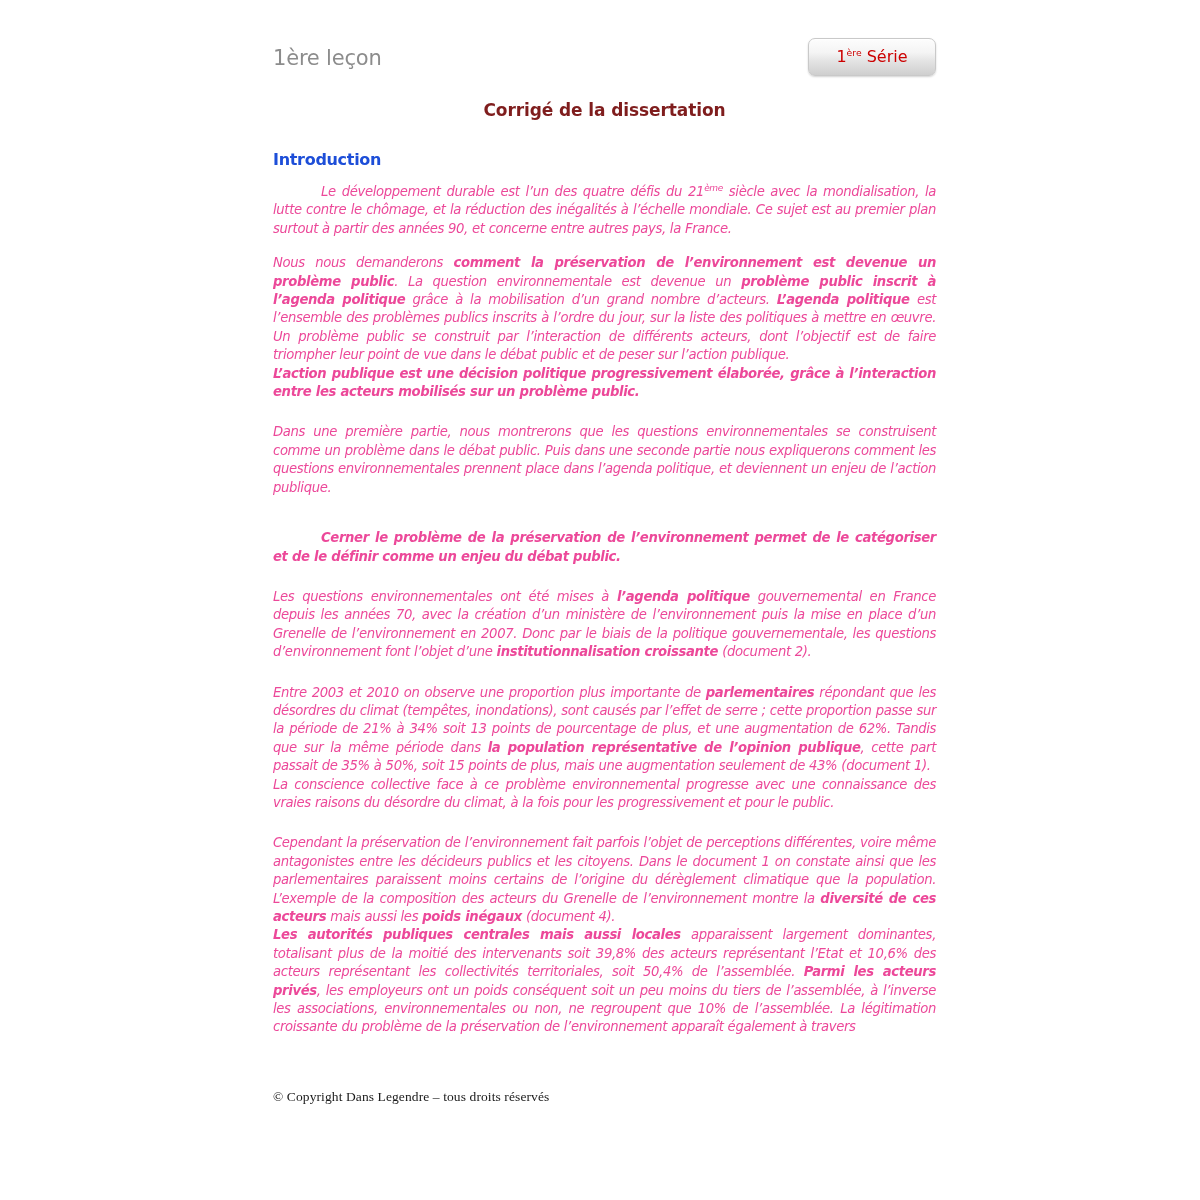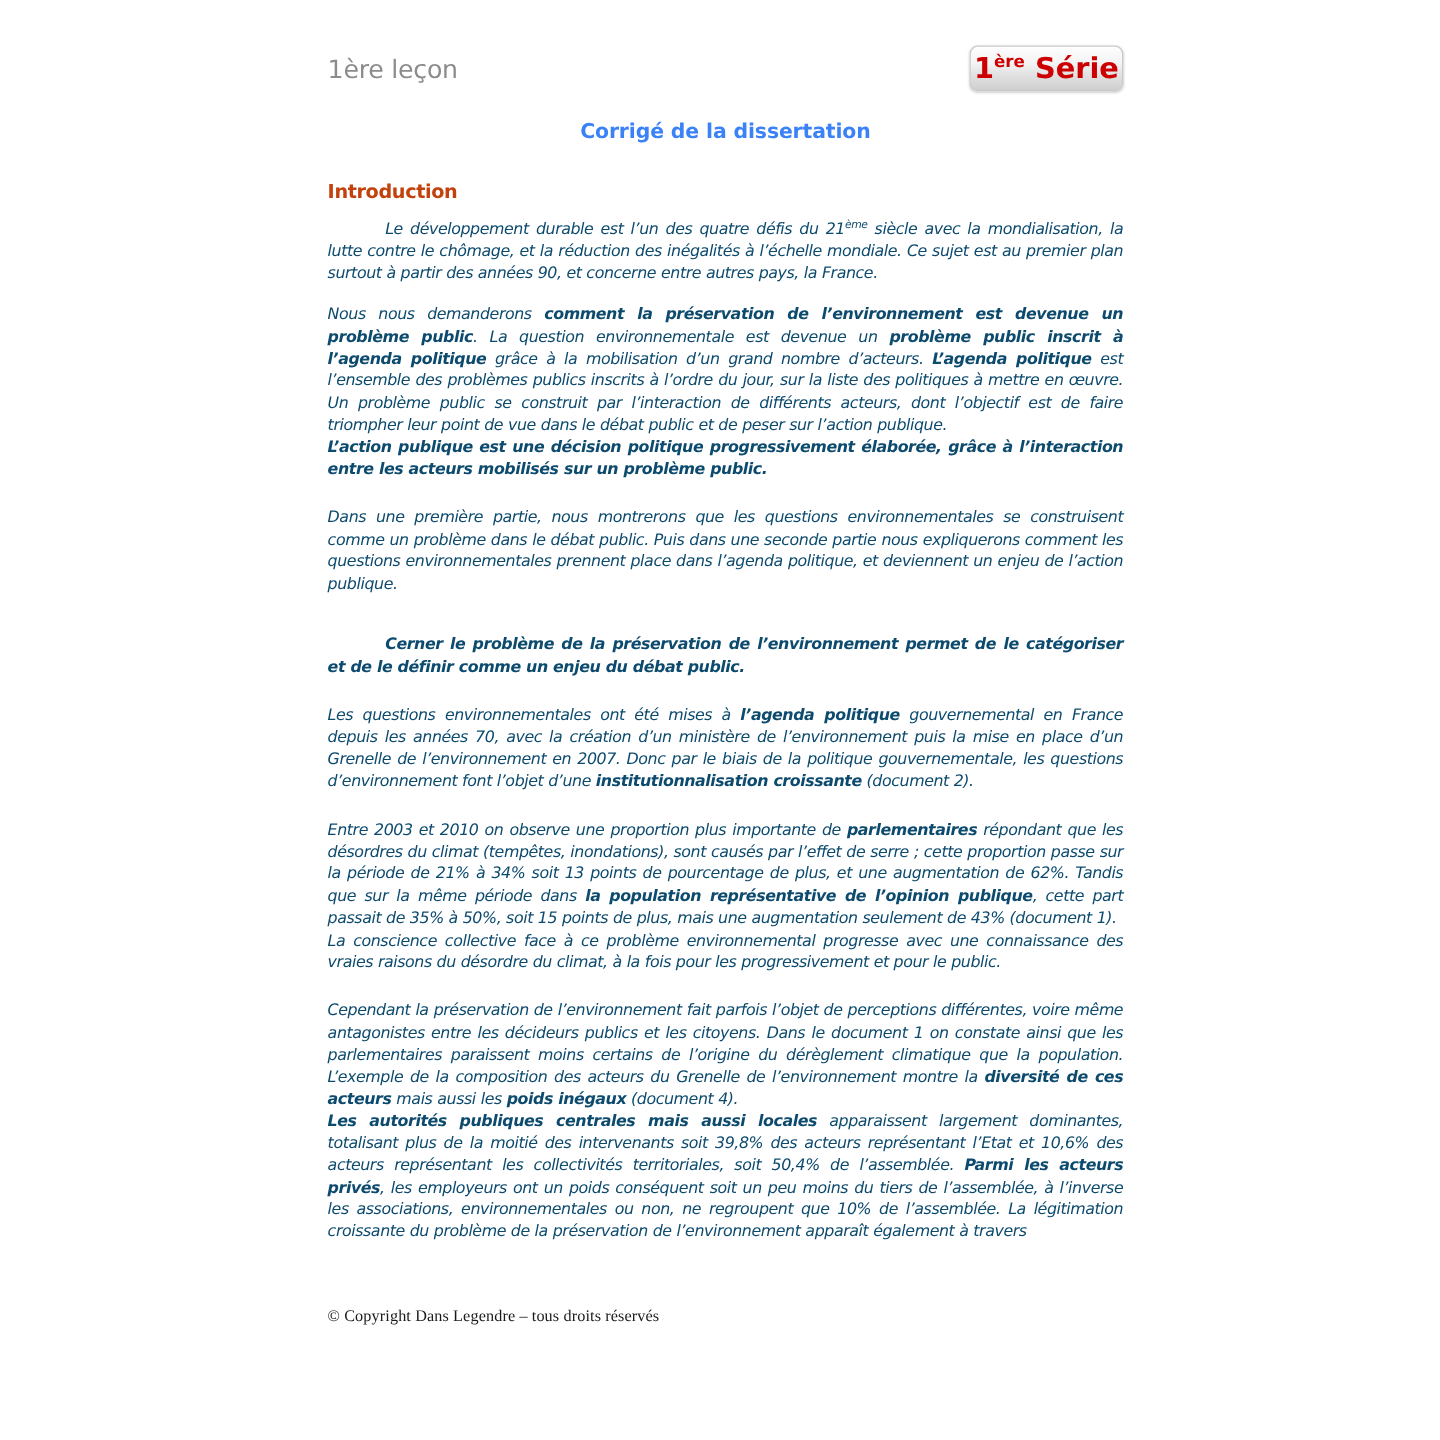--- a/index.html
+++ b/index.html
@@ -56,71 +56,71 @@
         #cfcfcf 100%);
     border: 1px solid #c9c9c9;
     box-shadow: 0 1px 2px rgba(0,0,0,0.18), inset 0 1px 0 rgba(255,255,255,0.95);
     box-sizing: border-box;
     display: flex;
     align-items: center;
     justify-content: center;
   }
   .series-badge-text {
     font-family: "DejaVu Sans", "Liberation Sans", sans-serif;
-    font-size: 24px;
-    font-weight: 700;
+    font-size: 16px;
+    font-weight: 400;
     color: #cc0000;
     line-height: 1;
     white-space: nowrap;
   }
   .series-badge-text sup {
     font-size: 0.58em;
     vertical-align: super;
     line-height: 0;
   }
 
   
   .doc-title {
     position: absolute;
     left: 273px;
     top: 100px;
     width: 663px;
     text-align: center;
     font-family: "DejaVu Sans", "Liberation Sans", sans-serif;
     font-size: 17px;
     font-weight: 700;
-    color: #3b82f6;
+    color: #7f1d1d;
     letter-spacing: -0.1px;
   }
 
   
   .content {
     position: absolute;
     left: 273px;
     top: 150px;
     width: 663px;
   }
   h2.section-heading {
     margin: 0 0 14px 0;
     font-family: "DejaVu Sans", "Liberation Sans", sans-serif;
     font-size: 16px;
     font-weight: 700;
     font-style: normal;
-    color: #c2410c;
+    color: #1d4ed8;
     letter-spacing: -0.3px;
   }
   h2.section-heading.tight-top { margin-top: 0; }
 
   p.para {
     margin: 0 0 16px 0;
     font-family: "DejaVu Sans", "Liberation Sans", sans-serif;
     font-size: 13.2px;
     font-style: italic;
     font-weight: 400;
-    color: #0c4a6e;
+    color: #ec4899;
     line-height: 18.4px;
     text-align: justify;
     letter-spacing: -0.35px;
     word-spacing: 0.2px;
   }
   p.para.indent::before {
     content: "";
     display: inline-block;
     width: 48px;
   }

